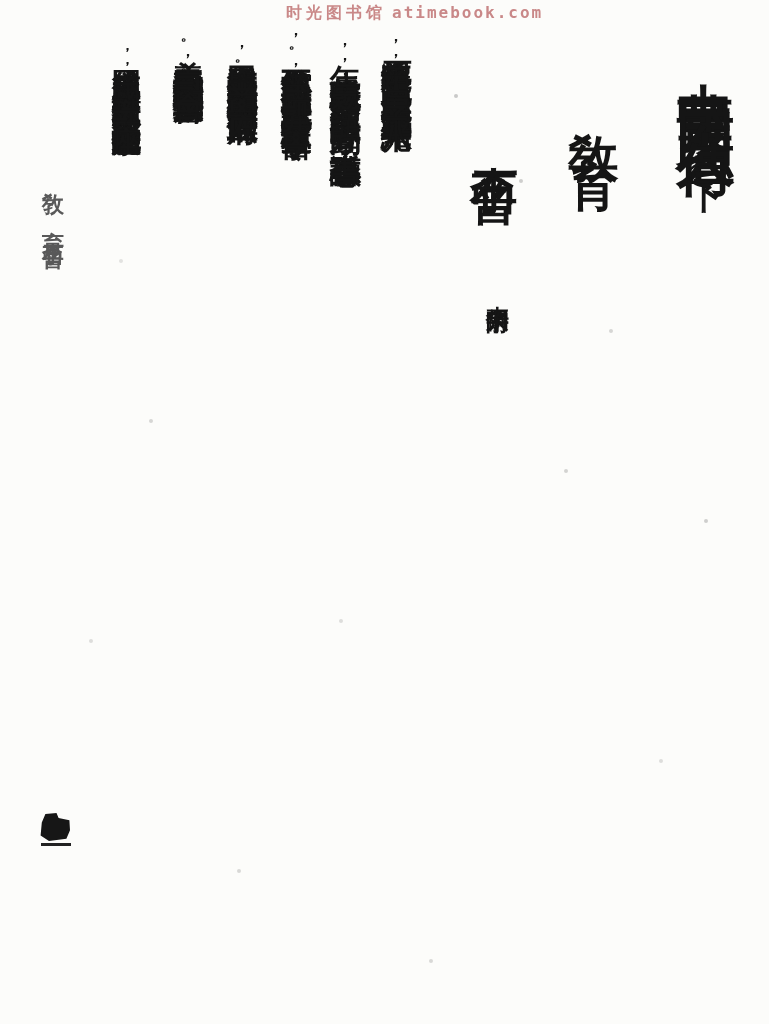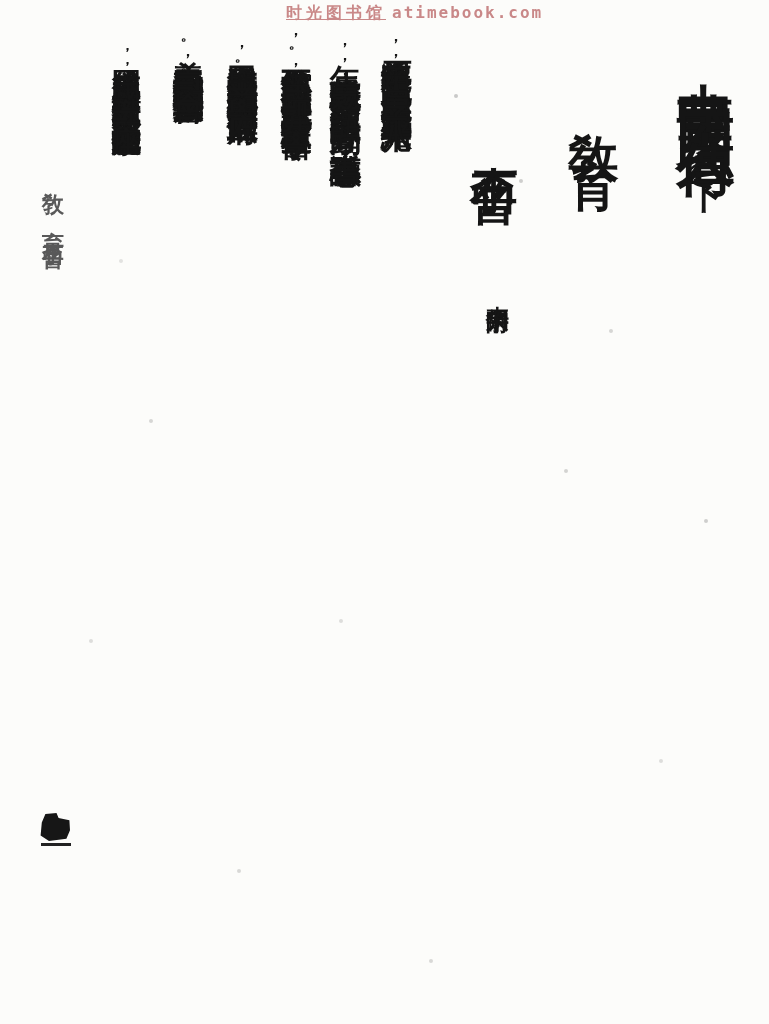--- a/index.html
+++ b/index.html
@@ -39,21 +39,21 @@
   .margin-col{left:40px;top:175px;width:26px;line-height:26px;font-size:22px;letter-spacing:2px;
               color:#3d3d3d;filter:blur(.6px);opacity:.85;}
   .mseg1{margin-top:36px;}
   .mseg2{margin-top:10px;}
   
   .watermark{
     position:absolute;left:286px;top:3px;
     font-family:"DejaVu Sans Mono",monospace;font-size:16px;
     color:#c98888;font-weight:700;letter-spacing:2px;white-space:nowrap;
   }
-  .watermark .cn{letter-spacing:4px;margin-right:6px;text-decoration:underline;}
+  .watermark .cn{letter-spacing:4px;margin-right:6px;}
   
   .blob{
     position:absolute;left:40px;top:813px;width:30px;height:28px;background:#161616;
     clip-path:polygon(18% 4%,55% 0%,62% 18%,98% 26%,100% 62%,88% 92%,30% 100%,2% 80%,6% 34%);
   }
   .blob-underline{position:absolute;left:41px;top:843px;width:30px;height:3px;background:#222;}
   
   .speckles{position:absolute;left:0;top:0;width:2px;height:2px;border-radius:50%;background:transparent;
     box-shadow:520px 180px 0 1px rgba(0,0,0,.18), 610px 330px 0 1px rgba(0,0,0,.15),
       455px 95px 0 1px rgba(0,0,0,.2), 340px 620px 0 1px rgba(0,0,0,.12),

